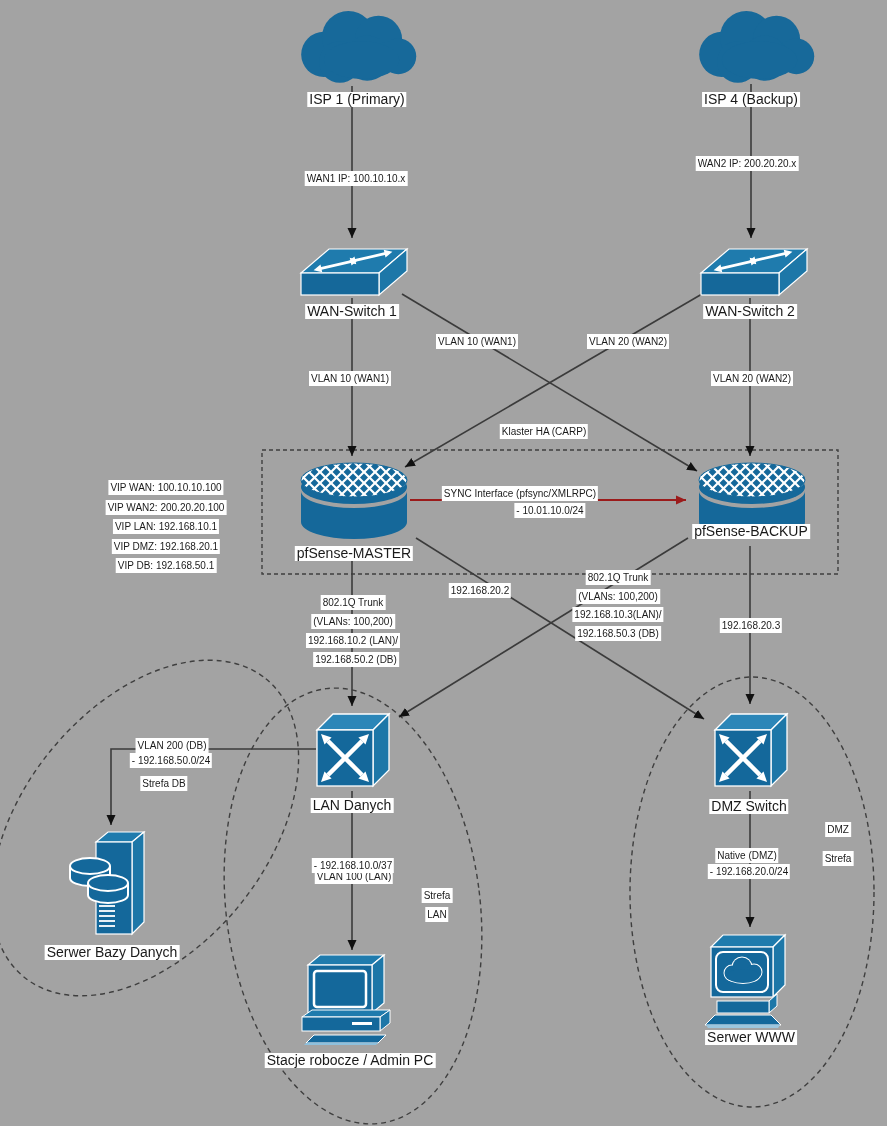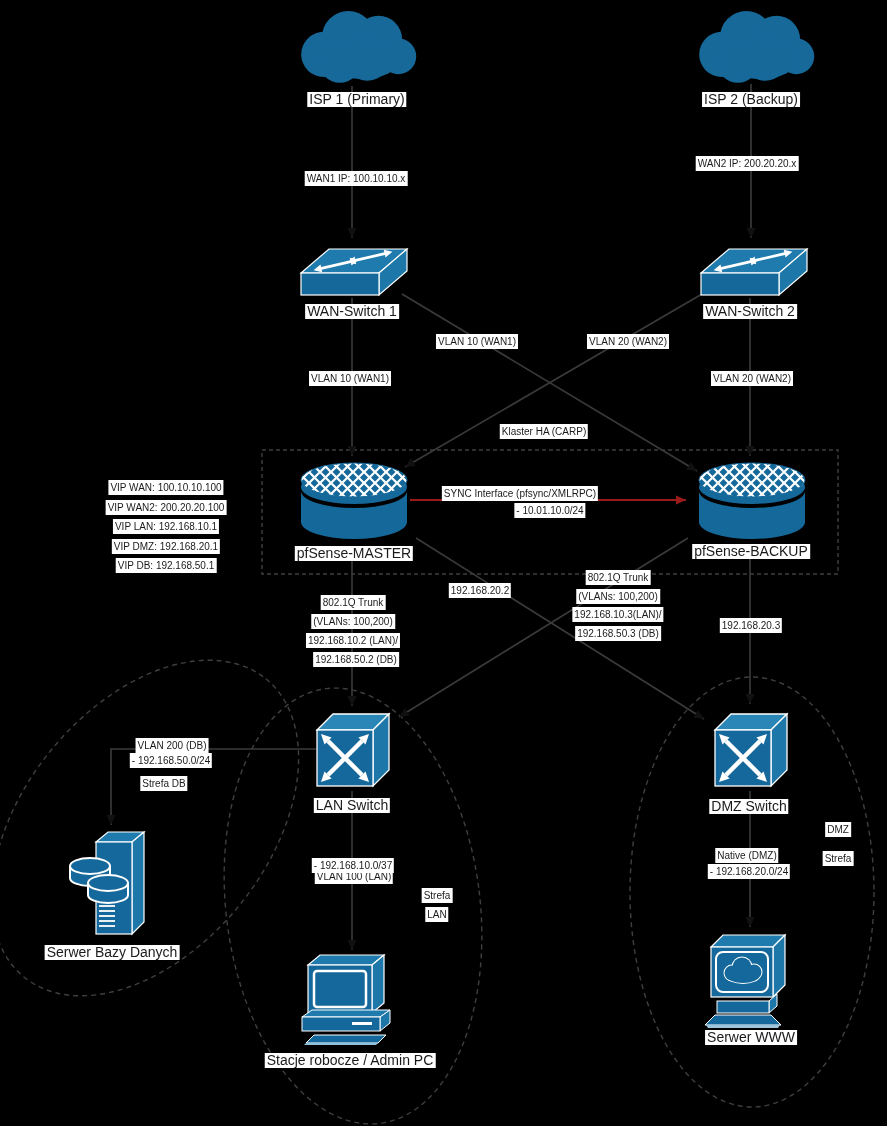--- a/index.html
+++ b/index.html
@@ -1,16 +1,16 @@
 <!DOCTYPE html>
 <html><head>
 <meta charset="utf-8">
 <style>
   html,body{margin:0;padding:0;background:#fff;}
-  .canvas{position:relative;width:887px;height:1126px;background:#000000;overflow:hidden;
+  .canvas{position:relative;width:887px;height:1126px;background:#a3a3a3;overflow:hidden;
           font-family:"Liberation Sans",sans-serif;color:#1a1a1a;}
   .wires{position:absolute;left:0;top:0;z-index:1;}
   .icon{position:absolute;z-index:2;}
   .lbl{position:absolute;z-index:3;transform:translateX(-50%);white-space:nowrap;
        font-size:10px;line-height:15px;background:#fff;padding:0 2px;text-align:center;}
   .devlbl{font-size:14px;}
 </style>
 </head>
 <body>
 
@@ -176,21 +176,21 @@
       <circle cx="49" cy="39" r="7.5"></circle>
         <ellipse cx="38" cy="43" rx="16" ry="7"></ellipse>
     </g>
     <polygon points="64,68 72,61 72,73 64,80" fill="#1d77a8" stroke="#fff" stroke-width="1"></polygon>
     <rect x="12" y="68" width="52" height="12" fill="#14689b" stroke="#fff" stroke-width="1"></rect>
     <polygon points="10,82 66,82 76,92 0,92" fill="#14689b" stroke="#fff" stroke-width="1"></polygon>
     <polygon points="1,92 75,92 73,95 3,95" fill="#9cc6de"></polygon>
   </svg>
 
   <div class="lbl devlbl" style="left:357px;top:92px">ISP 1 (Primary)</div>
-  <div class="lbl devlbl" style="left:751px;top:92px">ISP 2 (Backup)</div>
+  <div class="lbl devlbl" style="left:751px;top:92px">ISP 4 (Backup)</div>
 
   <div class="lbl" style="left:356px;top:171px">WAN1 IP: 100.10.10.x</div>
   <div class="lbl" style="left:747px;top:156px">WAN2 IP: 200.20.20.x</div>
 
   <div class="lbl devlbl" style="left:352px;top:304px">WAN-Switch 1</div>
   <div class="lbl devlbl" style="left:750px;top:304px">WAN-Switch 2</div>
 
   <div class="lbl" style="left:350px;top:371px">VLAN 10 (WAN1)</div>
   <div class="lbl" style="left:752px;top:371px">VLAN 20 (WAN2)</div>
   <div class="lbl" style="left:477px;top:334px">VLAN 10 (WAN1)</div>
@@ -203,21 +203,21 @@
     <div class="lbl" style="left:166px;top:500px">VIP WAN2: 200.20.20.100</div>
     <div class="lbl" style="left:166px;top:519px">VIP LAN: 192.168.10.1</div>
     <div class="lbl" style="left:166px;top:539px">VIP DMZ: 192.168.20.1</div>
     <div class="lbl" style="left:166px;top:558px">VIP DB: 192.168.50.1</div>
   </div>
 
   <div class="lbl" style="left:520px;top:486px">SYNC Interface (pfsync/XMLRPC)</div>
   <div class="lbl" style="left:550px;top:503px">- 10.01.10.0/24</div>
 
   <div class="lbl devlbl" style="left:354px;top:546px">pfSense-MASTER</div>
-  <div class="lbl devlbl" style="left:751px;top:544px">pfSense-BACKUP</div>
+  <div class="lbl devlbl" style="left:751px;top:524px">pfSense-BACKUP</div>
 
   <div>
     <div class="lbl" style="left:353px;top:595px">802.1Q Trunk</div>
     <div class="lbl" style="left:353px;top:614px">(VLANs: 100,200)</div>
     <div class="lbl" style="left:353px;top:633px">192.168.10.2 (LAN)/</div>
     <div class="lbl" style="left:356px;top:652px">192.168.50.2 (DB)</div>
   </div>
   <div>
     <div class="lbl" style="left:618px;top:570px">802.1Q Trunk</div>
     <div class="lbl" style="left:618px;top:589px">(VLANs: 100,200)</div>
@@ -225,21 +225,21 @@
     <div class="lbl" style="left:618px;top:626px">192.168.50.3 (DB)</div>
   </div>
 
   <div class="lbl" style="left:480px;top:583px">192.168.20.2</div>
   <div class="lbl" style="left:751px;top:618px">192.168.20.3</div>
 
   <div class="lbl" style="left:172px;top:738px">VLAN 200 (DB)</div>
   <div class="lbl" style="left:171px;top:753px">- 192.168.50.0/24</div>
   <div class="lbl" style="left:164px;top:776px">Strefa DB</div>
 
-  <div class="lbl devlbl" style="left:352px;top:798px">LAN Switch</div>
+  <div class="lbl devlbl" style="left:352px;top:798px">LAN Danych</div>
   <div class="lbl devlbl" style="left:749px;top:799px">DMZ Switch</div>
 
   <div class="lbl" style="left:354px;top:869px">VLAN 100 (LAN)</div>
   <div class="lbl" style="left:353px;top:858px">- 192.168.10.0/37</div>
   <div class="lbl" style="left:437px;top:888px">Strefa</div>
   <div class="lbl" style="left:437px;top:907px">LAN</div>
 
   <div class="lbl" style="left:747px;top:848px">Native (DMZ)</div>
   <div class="lbl" style="left:749px;top:864px">- 192.168.20.0/24</div>
   <div class="lbl" style="left:838px;top:851px">Strefa</div>

